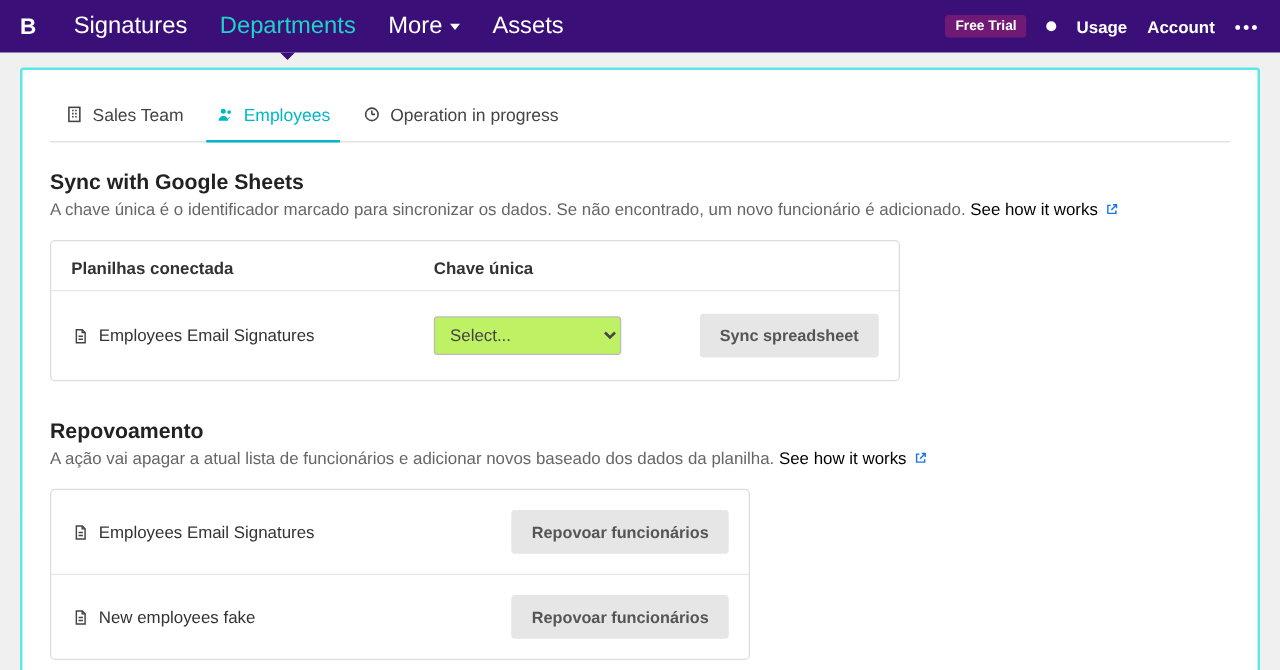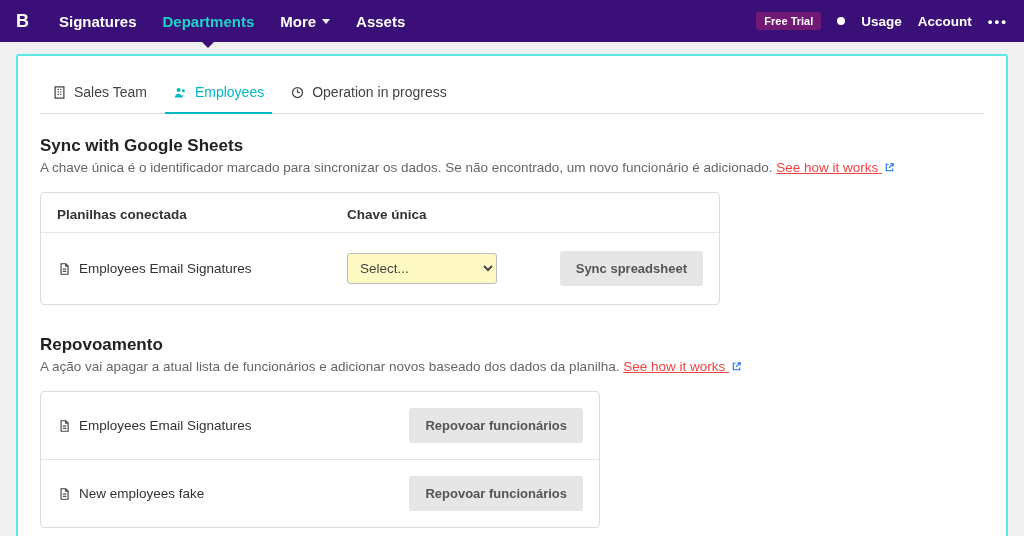--- a/index.html
+++ b/index.html
@@ -14,22 +14,22 @@
     color: #fff;
   }
   .logo { font-weight: 800; font-size: 18px; margin-right: 18px; }
   .nav-left { display: flex; align-items: center; gap: 2px; height: 100%; }
   .nav-item {
     position: relative;
     padding: 0 12px;
     height: 100%;
     display: flex;
     align-items: center;
-    font-size: 15px;
-    font-weight: 700;
+    font-size: 19px;
+    font-weight: 400;
     color: #fff;
     cursor: pointer;
   }
   .nav-item.active { color: #1fd3c6; }
   .nav-item.active::after {
     content: "";
     position: absolute;
     bottom: -6px;
     left: 50%;
     transform: translateX(-50%);
@@ -70,40 +70,40 @@
 
   .tabs {
     display: flex;
     border-bottom: 1px solid #ddd;
     gap: 10px;
     margin-bottom: 22px;
     padding: 0 4px;
   }
   .tab {
     display: flex;
-    align-items: center;
+    align-items: flex-start;
     gap: 7px;
     padding: 10px 8px 12px 8px;
     font-size: 14px;
     color: #444;
     cursor: pointer;
     font-weight: 500;
     border-bottom: 2px solid transparent;
     margin-bottom: -1px;
   }
   .tab.active {
     color: #00b8c4;
     font-weight: 400;
     border-bottom-color: #00b8c4;
   }
   .tab svg, .tab .ico { width: 15px; height: 15px; flex: none; }
 
   .sec-title { font-size: 17px; font-weight: 700; color: #222; margin-bottom: 4px; }
   .sec-desc { font-size: 13.5px; color: #666; margin-bottom: 16px; }
-  .link { color: #ef4444; text-decoration: underline; cursor: pointer; }
+  .link { color: #000000; cursor: pointer; }
 
   .card {
     border: 1px solid #dcdcdc;
     border-radius: 4px;
     max-width: 680px;
     margin-bottom: 30px;
   }
   .card-head {
     display: flex;
     padding: 14px 16px 10px 16px;
@@ -122,21 +122,21 @@
   }
   .file-label { display: flex; align-items: center; gap: 8px; color: #333; font-size: 13.5px;}
   .file-icon { width: 14px; height: 16px; flex: none; }
   .file-icon svg { width: 100%; height: 100%; }
   select.key-select {
     width: 150px;
     padding: 6px 8px;
     font-size: 13.5px;
     border: 1px solid #bbb;
     border-radius: 3px;
-    background: #fef9c3;
+    background: #bef264;
     color: #444;
   }
   .btn-grey {
     background: #e6e6e6;
     border: none;
     color: #555;
     font-weight: 700;
     font-size: 13px;
     padding: 10px 16px;
     border-radius: 3px;

